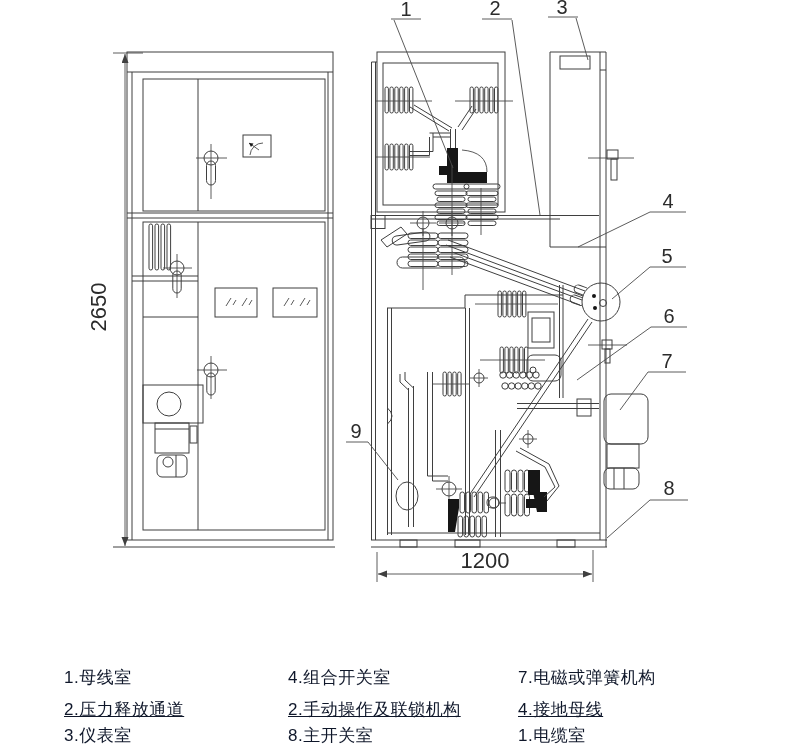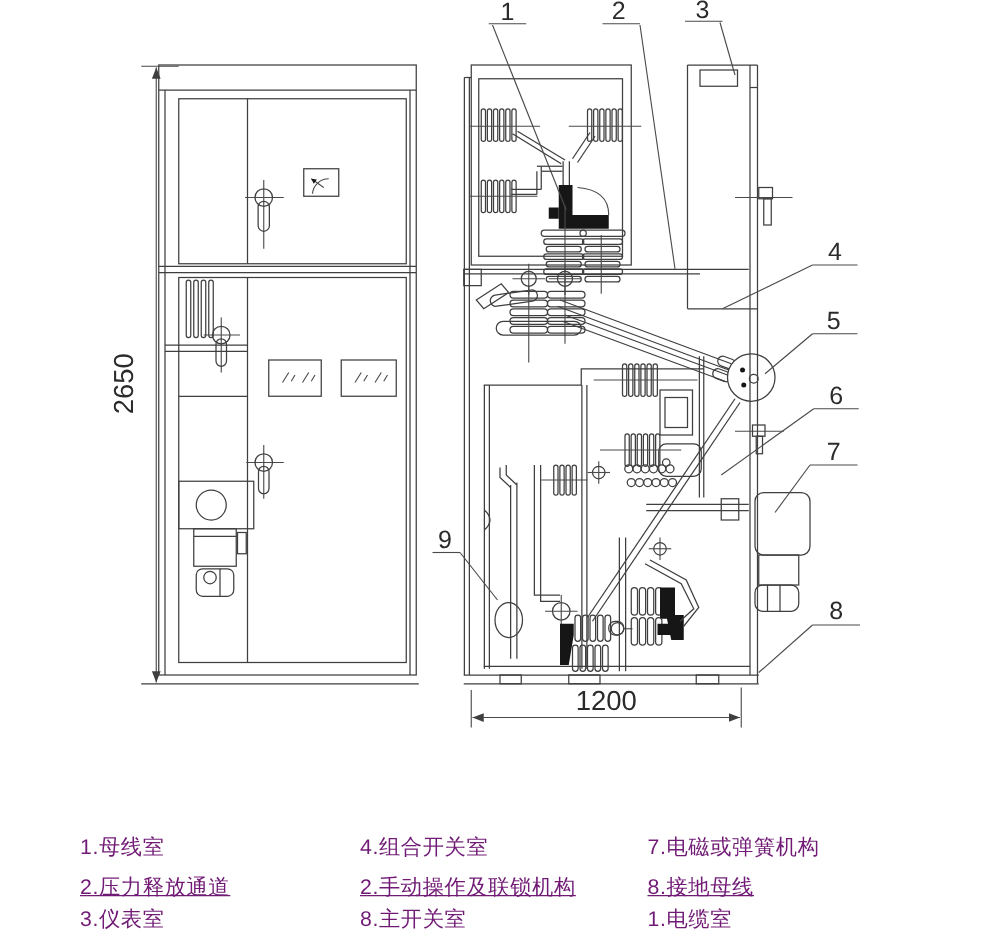--- a/index.html
+++ b/index.html
@@ -1,19 +1,19 @@
 <!DOCTYPE html>
 <html><head>
 <meta charset="utf-8">
 <style>
   html,body{margin:0;padding:0;background:#fff;}
   #page{position:relative;width:786px;height:754px;background:#ffffff;overflow:hidden;
         font-family:"Liberation Sans", sans-serif;}
   #drawing-svg{position:absolute;left:0;top:0;}
-  .legend-item{position:absolute;font-size:17px;color:#701a75;white-space:nowrap;letter-spacing:0.5px;}
+  .legend-item{position:absolute;font-size:17px;color:#0f172a;white-space:nowrap;letter-spacing:0.5px;}
   .c1{left:64px;} .c2{left:288px;text-align:center;} .c3{left:518px;}
   .r1{top:666px;} .r2{top:698px;text-decoration:underline;} .r3{top:724px;}
   svg .ln{stroke:#3f3f3f;stroke-width:1;fill:none;}
   svg .thin{stroke:#4a4a4a;stroke-width:0.9;fill:none;}
   svg .blk{fill:#161616;stroke:none;}
   svg text.dim{font-family:"Liberation Sans",sans-serif;font-size:22px;fill:#2b2b2b;}
   svg text.co{font-family:"Liberation Sans",sans-serif;font-size:20px;fill:#2b2b2b;}
 </style>
 </head>
 <body>
@@ -427,17 +427,17 @@
 </svg>
 
 <div>
   <div class="legend-item c1 r1">1.母线室</div>
   <div class="legend-item c1 r2">2.压力释放通道</div>
   <div class="legend-item c1 r3">3.仪表室</div>
   <div class="legend-item c2 r1">4.组合开关室</div>
   <div class="legend-item c2 r2">2.手动操作及联锁机构</div>
   <div class="legend-item c2 r3">8.主开关室</div>
   <div class="legend-item c3 r1">7.电磁或弹簧机构</div>
-  <div class="legend-item c3 r2">8.接地母线</div>
+  <div class="legend-item c3 r2">4.接地母线</div>
   <div class="legend-item c3 r3">1.电缆室</div>
 </div>
 
 </div>
 
 </body></html>

